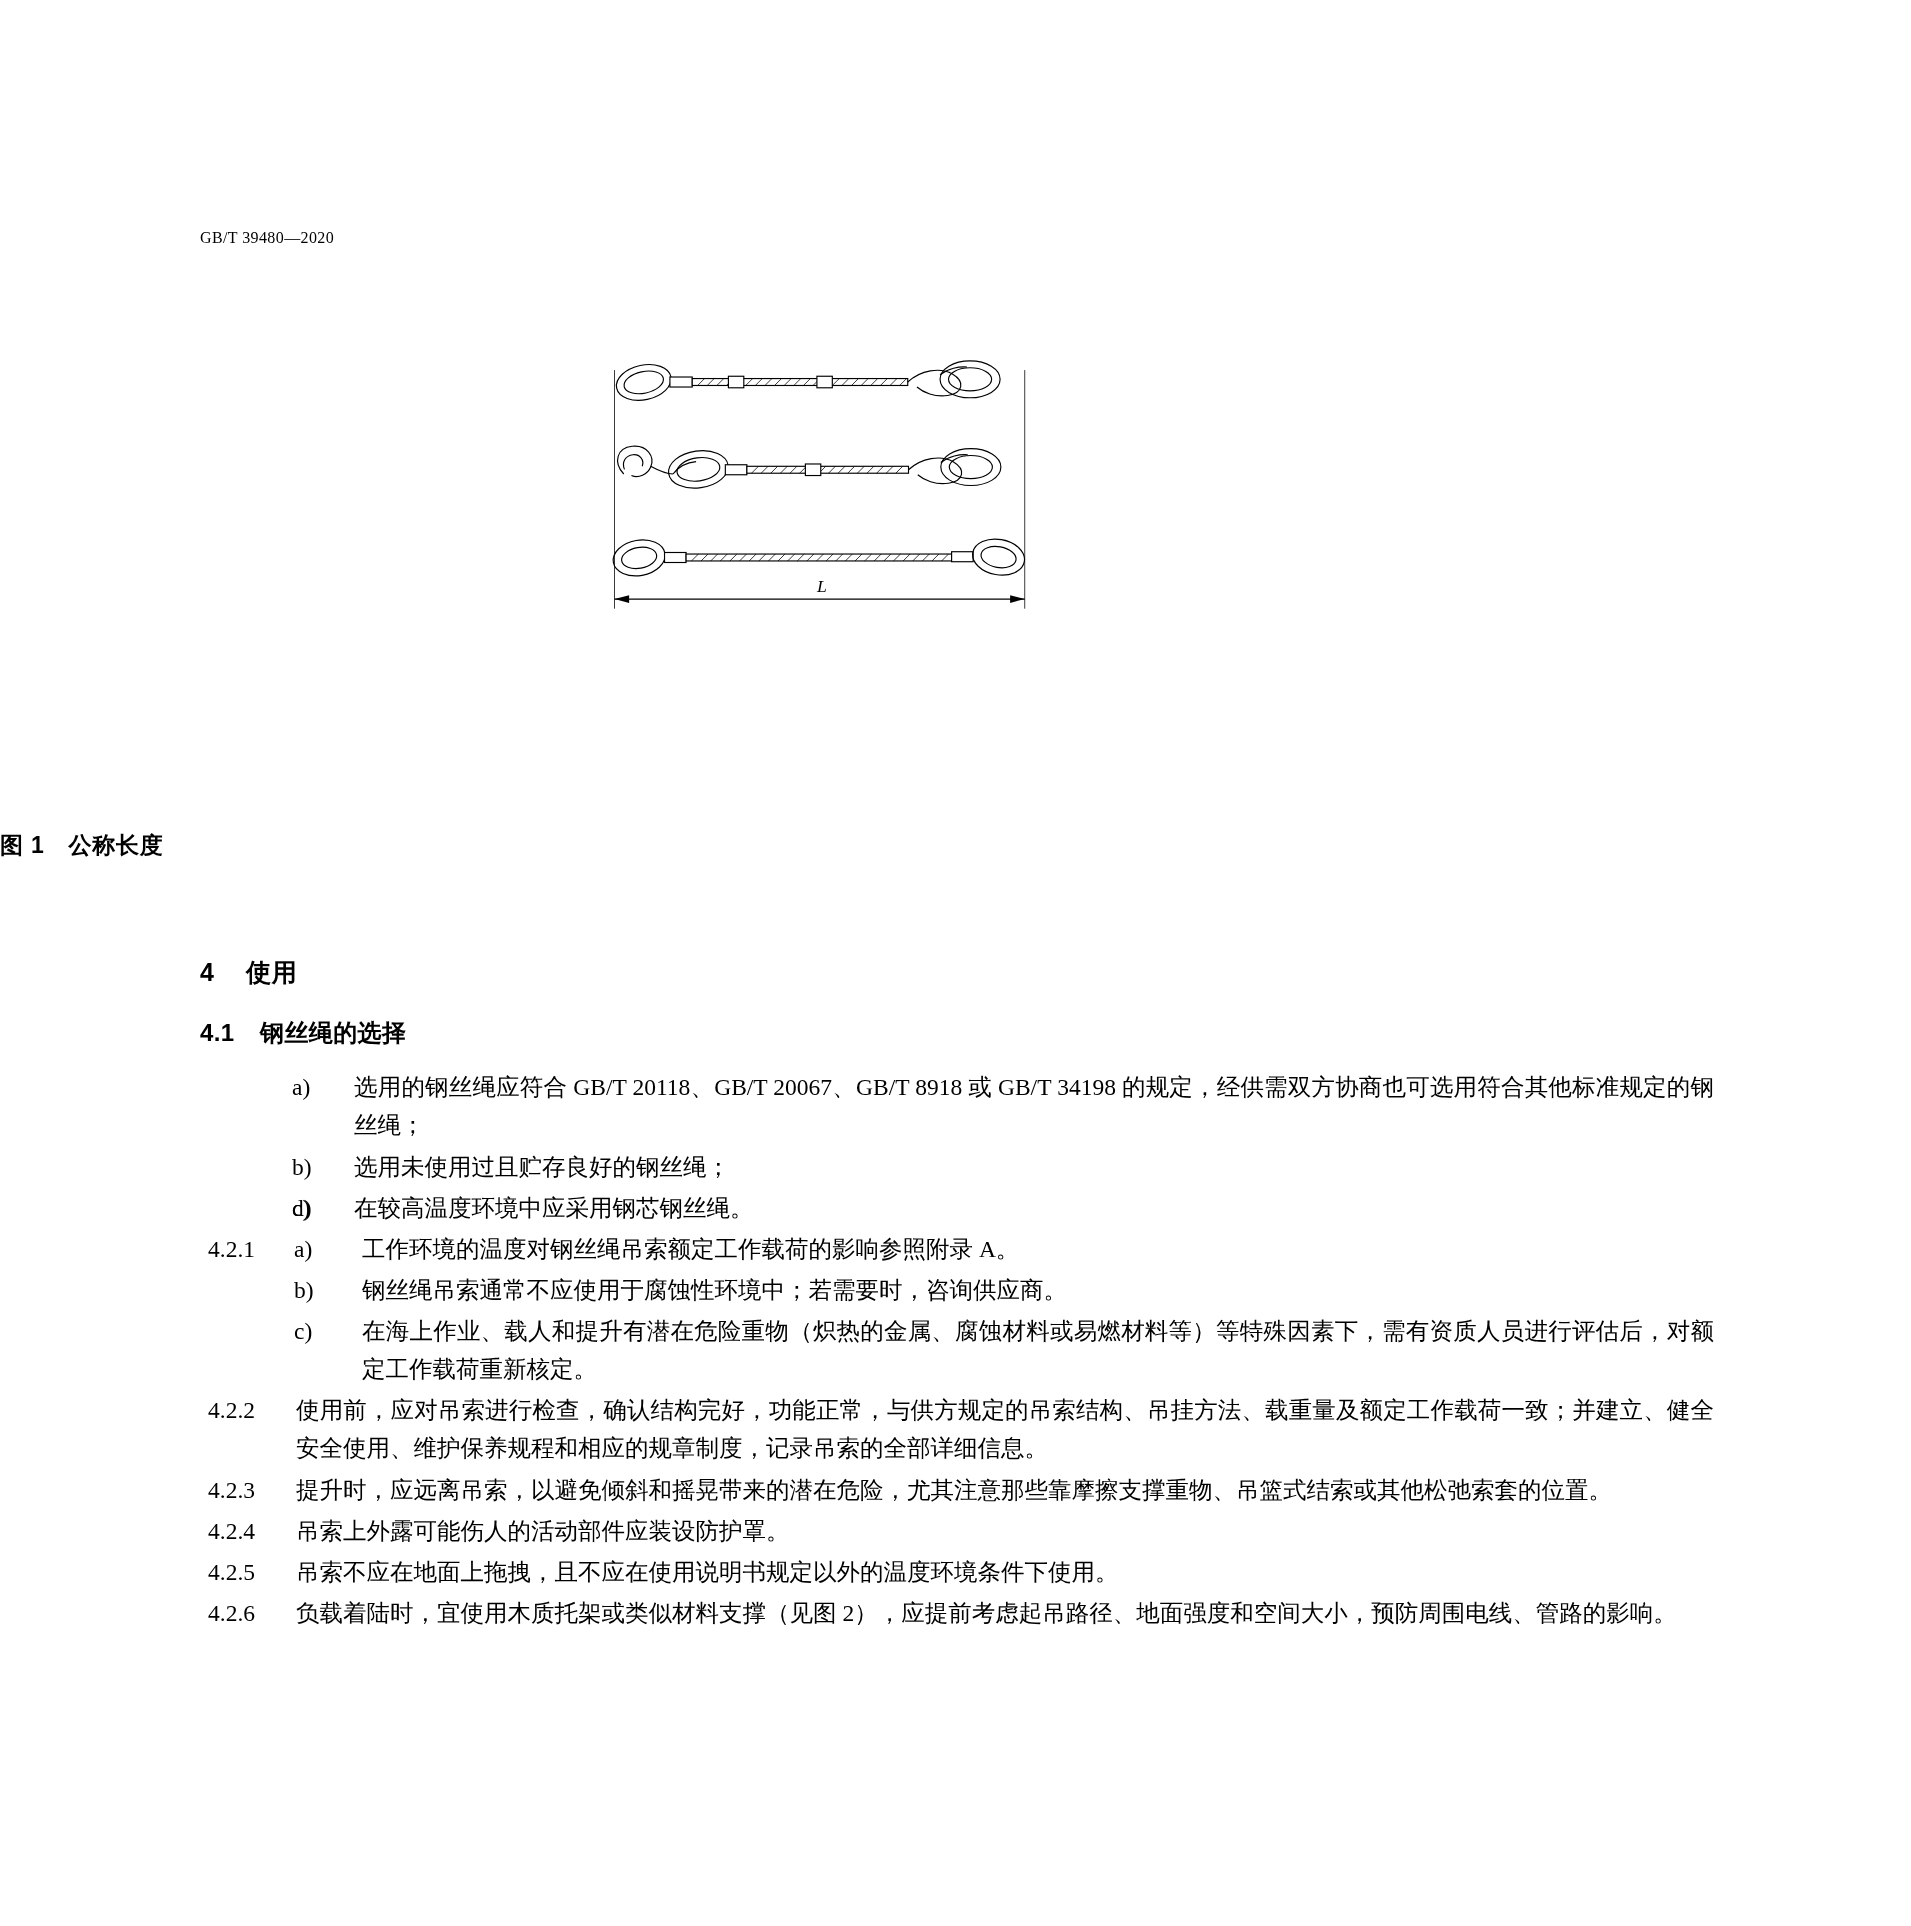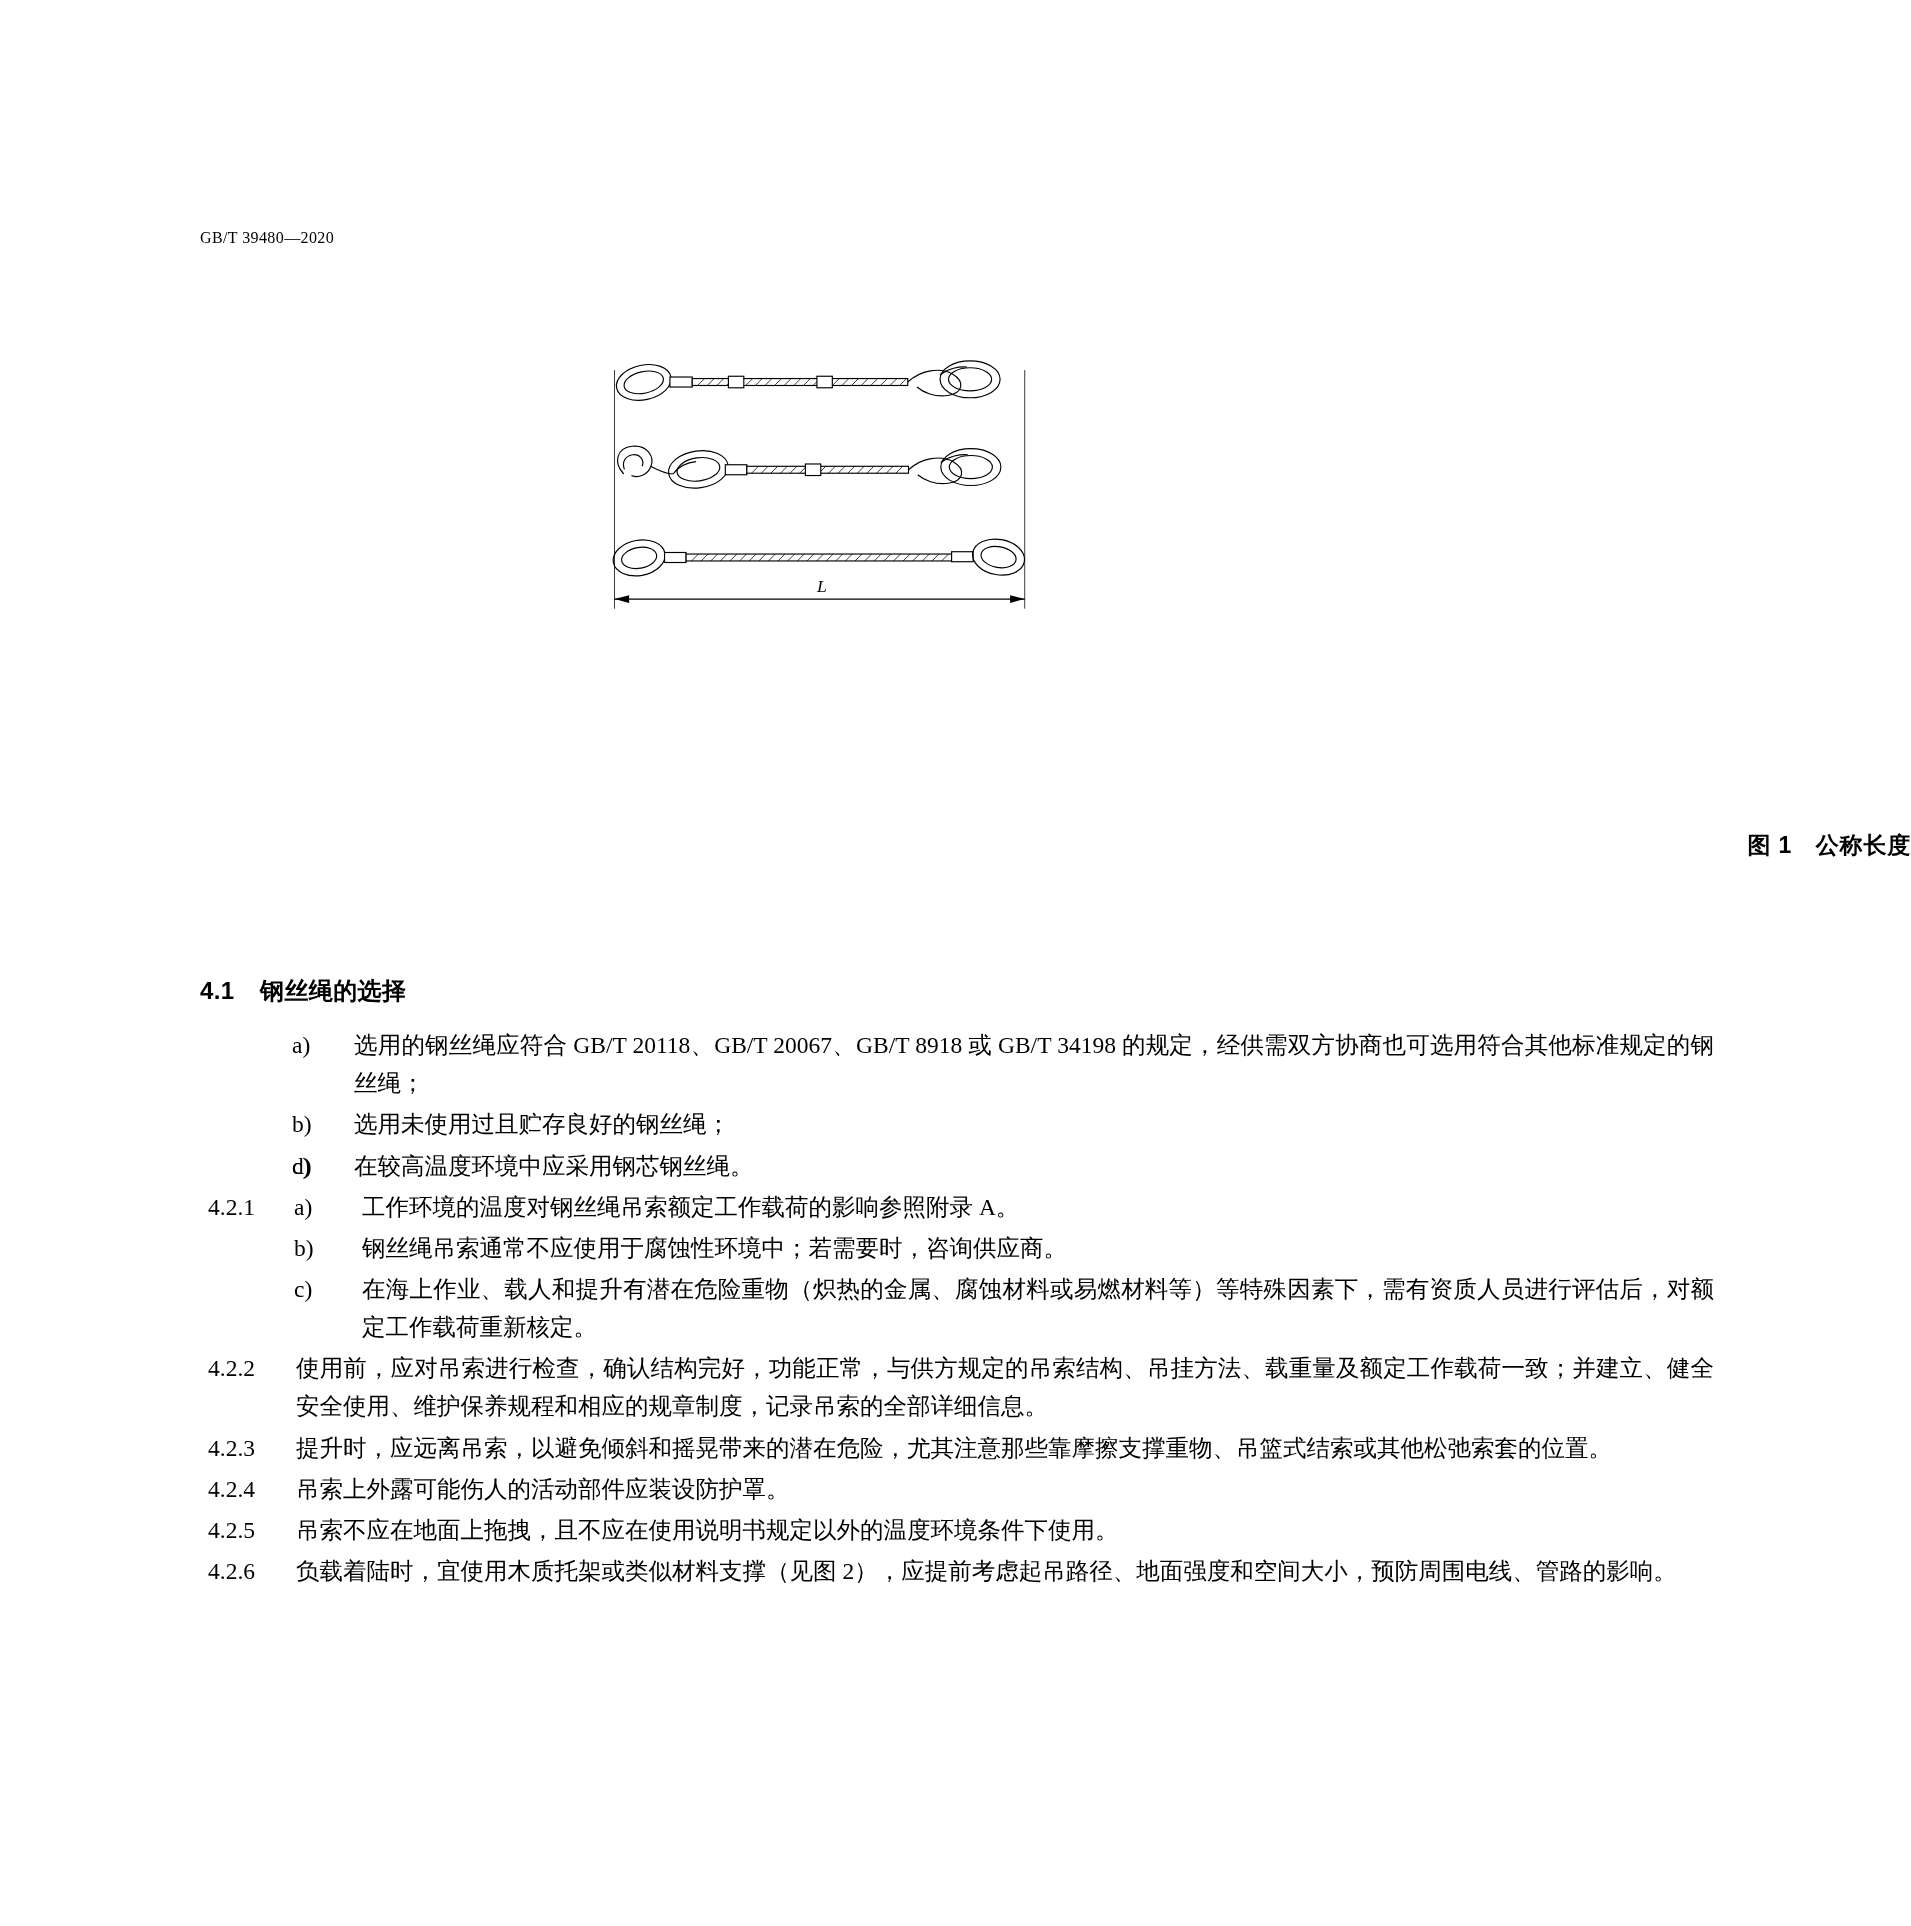--- a/index.html
+++ b/index.html
@@ -36,21 +36,21 @@
     height: 431px;
   }
   .figure-svg {
     display: block;
   }
   .fig-caption {
     position: absolute;
     left: 0;
     top: 830px;
     width: 1911px;
-    text-align: right;
+    text-align: left;
     font-size: 23px;
     font-weight: bold;
     font-family: "Liberation Sans", sans-serif;
     letter-spacing: 0.8px;
   }
   
   .content {
     position: absolute;
     left: 200px;
     top: 952px;
@@ -247,20 +247,23 @@
         <path d="M1100 655 L 1062 645 L 1062 665 Z" fill="#000" stroke="none"></path>
       </g>
       <text x="560" y="636" font-family="Liberation Serif, serif" font-style="italic" font-size="46" fill="#000">L</text>
     </svg>
   </div>
 
   <div class="fig-caption">图 1　公称长度</div>
 
   <div class="content">
 
+    <div class="h1">
+      <span class="num">4</span><span>使用</span>
+    </div>
 
     <div class="h2">
       <span class="num">4.1</span><span>钢丝绳的选择</span>
     </div>
     <div class="list">
       <div class="list-item">
         <span class="mark">a)</span><span>选用的钢丝绳应符合 GB/T 20118、GB/T 20067、GB/T 8918 或 GB/T 34198 的规定，经供需双方协商也可选用符合其他标准规定的钢丝绳；</span>
       </div>
       <div class="list-item">
         <span class="mark">b)</span><span>选用未使用过且贮存良好的钢丝绳；</span>

